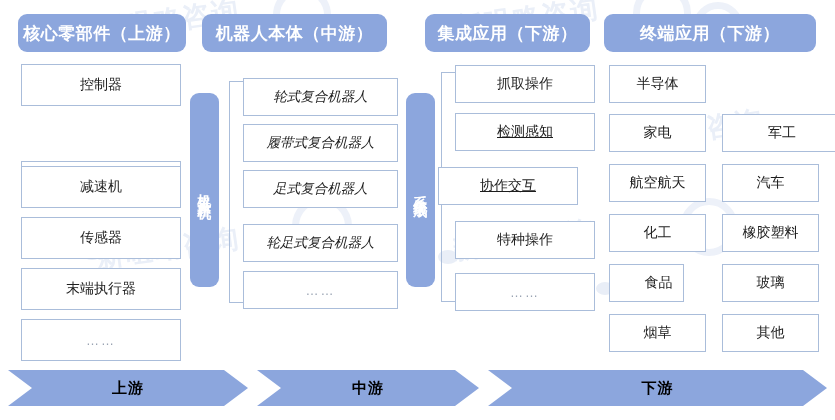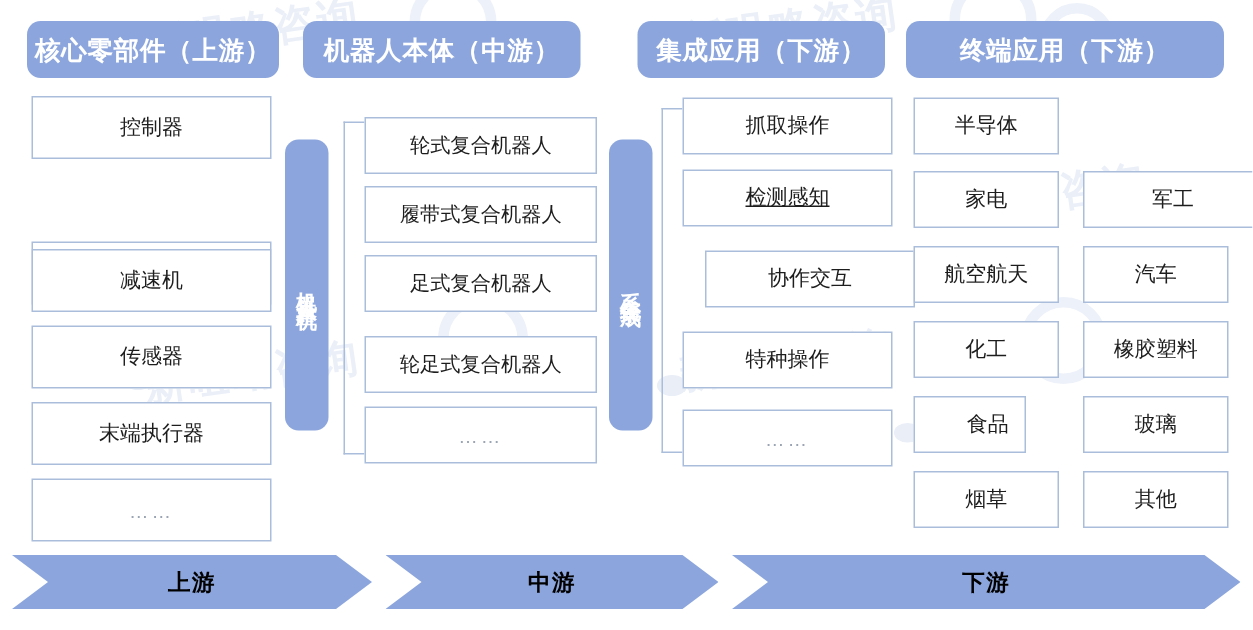--- a/index.html
+++ b/index.html
@@ -68,21 +68,21 @@
     background: #ffffff;
     border: 1.3px solid #aabdda;
     display: flex;
     align-items: center;
     justify-content: center;
     color: #1d1d1d;
     font-size: 14px;
     z-index: 3;
     box-sizing: border-box;
   }
-  .box.small { font-size: 13.5px; }
+  .box.small { font-size: 13.5px; font-style: italic; }
   .box.dots {
     color: #9aa4b3;
     letter-spacing: 2px;
     font-size: 13px;
   }
 
   
   .vpill {
     position: absolute;
     background: #8ca6dd;
@@ -220,21 +220,21 @@
   </div>
 
   <div class="bracket" style="left:441px; top:72px; width:14px; height:230px;"></div>
 
   <div class="box" style="left:455px; top:65px; width:140px; height:38px;">
     <span>抓取操作</span>
   </div>
   <div class="box" style="left:455px; top:113px; width:140px; height:38px;text-decoration:underline;">
     <span>检测感知</span>
   </div>
-  <div class="box" style="left:470px; top:167px; width:140px; height:38px;">
+  <div class="box" style="left:438px; top:167px; width:140px; height:38px;text-decoration:underline;">
     <span>协作交互</span>
   </div>
   <div class="box" style="left:455px; top:221px; width:140px; height:38px;">
     <span>特种操作</span>
   </div>
   <div class="box dots" style="left:455px; top:273px; width:140px; height:38px;">
     <span>……</span>
   </div>
 
   <div class="box" style="left:609px; top:65px; width:97px; height:38px;">

